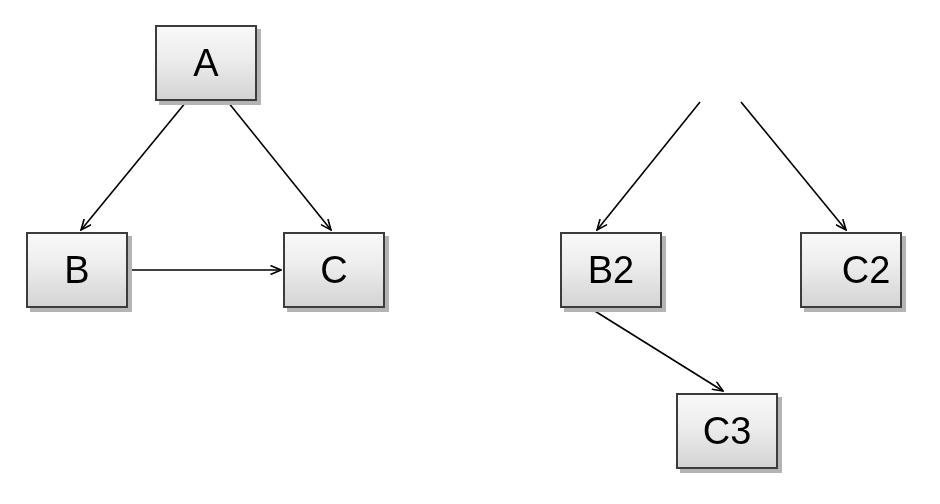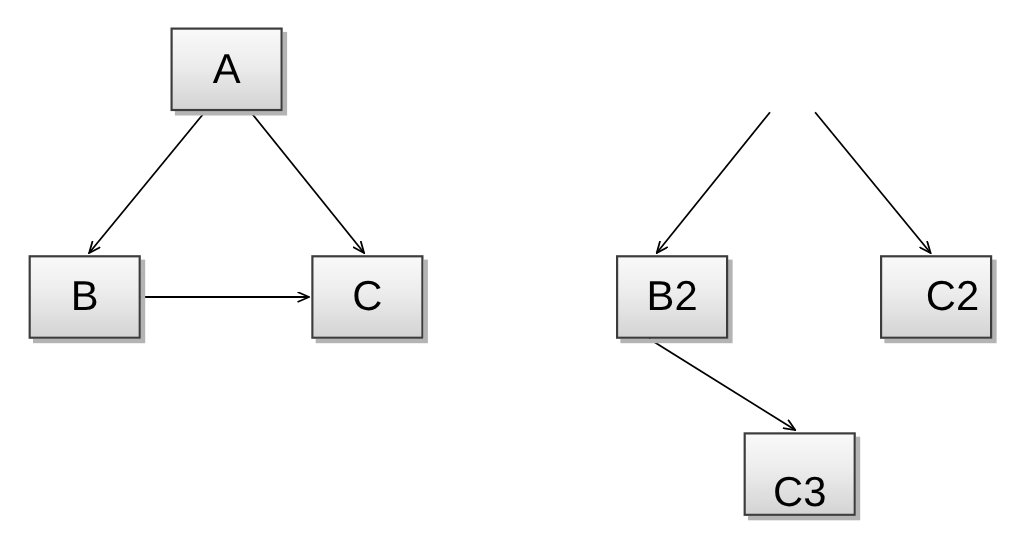--- a/index.html
+++ b/index.html
@@ -40,21 +40,21 @@
     color: #000000;
     user-select: none;
   }
   
   #node-A  { left: 155px; top: 25px;  }
   #node-B  { left: 26px;  top: 232px; }
   #node-C  { left: 283px; top: 232px; }
   #node-A2 { left: 669px; top: 25px;  }
   #node-B2 { left: 543px; top: 232px; margin-left: 17px; }
   #node-C2 { left: 800px; top: 232px; padding-left: 30px; }
-  #node-C3 { left: 676px; top: 393px; align-items: flex-end; }
+  #node-C3 { left: 676px; top: 393px; }
   .edge {
     stroke: #000000;
     stroke-width: 1.6;
     fill: none;
   }
 </style>
 </head>
 <body>
 
 <div class="canvas">

